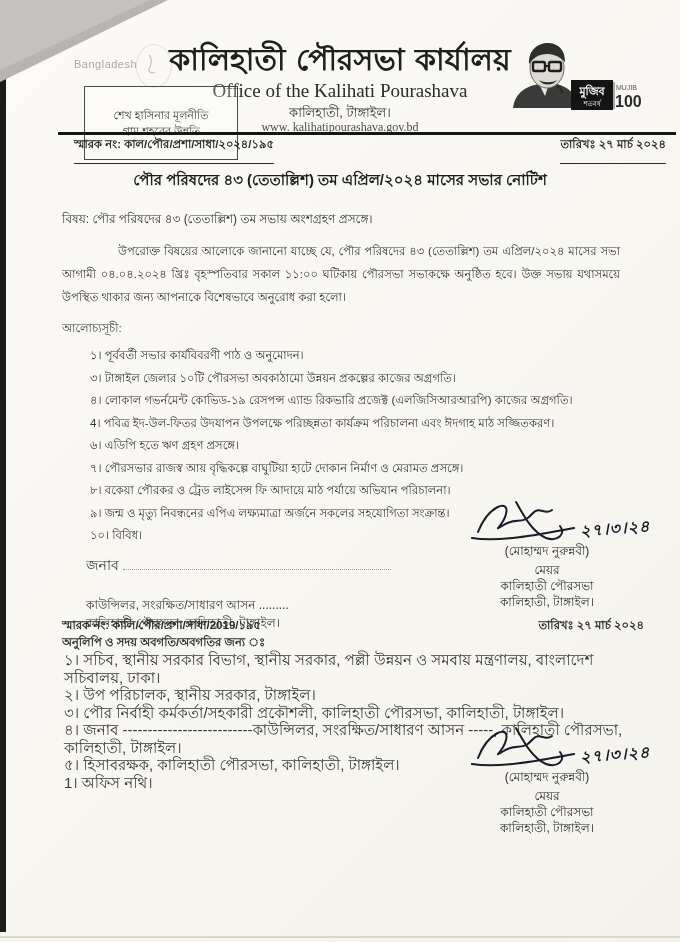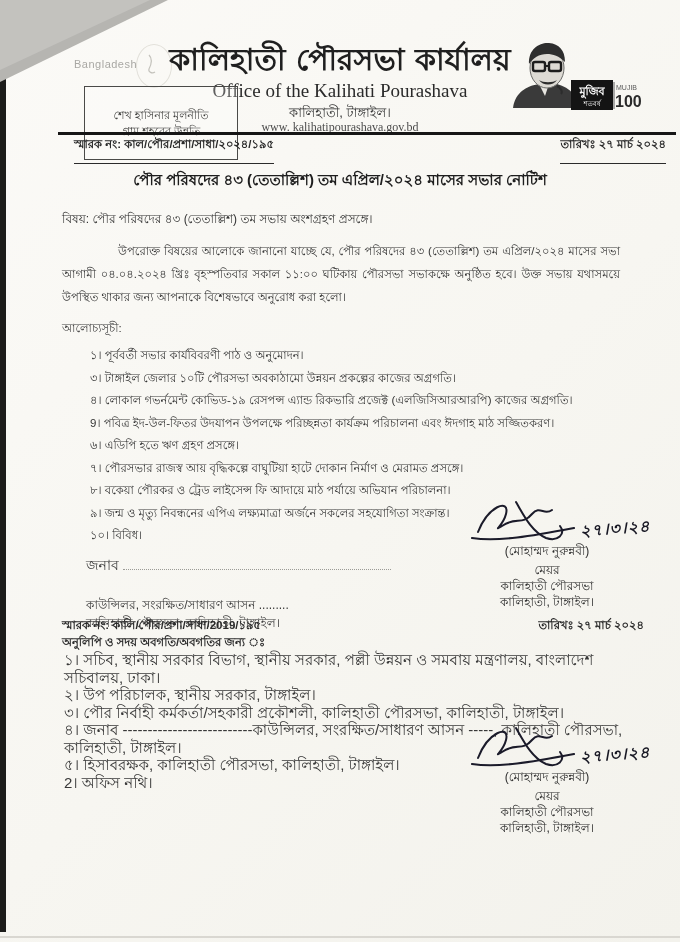--- a/index.html
+++ b/index.html
@@ -135,21 +135,21 @@
 
   <div class="notice-title">পৌর পরিষদের ৪৩ (তেতাল্লিশ) তম এপ্রিল/২০২৪ মাসের সভার নোটিশ</div>
   <div class="subject">বিষয়: পৌর পরিষদের ৪৩ (তেতাল্লিশ) তম সভায় অংশগ্রহণ প্রসঙ্গে।</div>
   <div class="body-par">উপরোক্ত বিষয়ের আলোকে জানানো যাচ্ছে যে, পৌর পরিষদের ৪৩ (তেতাল্লিশ) তম এপ্রিল/২০২৪ মাসের সভা আগামী ০৪.০৪.২০২৪ খ্রিঃ বৃহস্পতিবার সকাল ১১:০০ ঘটিকায় পৌরসভা সভাকক্ষে অনুষ্ঠিত হবে। উক্ত সভায় যথাসময়ে উপস্থিত থাকার জন্য আপনাকে বিশেষভাবে অনুরোধ করা হলো।</div>
   <div class="agenda-label">আলোচ্যসূচী:</div>
 
   <div class="agenda">
       <div class="agenda-item">১। পূর্ববর্তী সভার কার্যবিবরণী পাঠ ও অনুমোদন।</div>
       <div class="agenda-item">৩। টাঙ্গাইল জেলার ১০টি পৌরসভা অবকাঠামো উন্নয়ন প্রকল্পের কাজের অগ্রগতি।</div>
       <div class="agenda-item">৪। লোকাল গভর্নমেন্ট কোভিড-১৯ রেসপন্স এ্যান্ড রিকভারি প্রজেক্ট (এলজিসিআরআরপি) কাজের অগ্রগতি।</div>
-      <div class="agenda-item">9। পবিত্র ইদ-উল-ফিতর উদযাপন উপলক্ষে পরিচ্ছন্নতা কার্যক্রম পরিচালনা এবং ঈদগাহ মাঠ সজ্জিতকরণ।</div>
+      <div class="agenda-item">4। পবিত্র ইদ-উল-ফিতর উদযাপন উপলক্ষে পরিচ্ছন্নতা কার্যক্রম পরিচালনা এবং ঈদগাহ মাঠ সজ্জিতকরণ।</div>
       <div class="agenda-item">৬। এডিপি হতে ঋণ গ্রহণ প্রসঙ্গে।</div>
       <div class="agenda-item">৭। পৌরসভার রাজস্ব আয় বৃদ্ধিকল্পে বাঘুটিয়া হাটে দোকান নির্মাণ ও মেরামত প্রসঙ্গে।</div>
       <div class="agenda-item">৮। বকেয়া পৌরকর ও ট্রেড লাইসেন্স ফি আদায়ে মাঠ পর্যায়ে অভিযান পরিচালনা।</div>
       <div class="agenda-item">৯। জন্ম ও মৃত্যু নিবন্ধনের এপিএ লক্ষ্যমাত্রা অর্জনে সকলের সহযোগিতা সংক্রান্ত।</div>
       <div class="agenda-item">১০। বিবিধ।</div>
     </div>
 
   <div class="sig-block sig1">
     <div class="sig-hand">
       <svg width="110" height="46" viewBox="0 0 110 46">
@@ -180,21 +180,21 @@
     <span class="date">তারিখঃ ২৭ মার্চ ২০২৪</span>
   </div>
 
   <div class="cc-label">অনুলিপি ও সদয় অবগতি/অবগতির জন্য ঃ</div>
   <div class="cc-list">
       <div class="cc-item">১। সচিব, স্থানীয় সরকার বিভাগ, স্থানীয় সরকার, পল্লী উন্নয়ন ও সমবায় মন্ত্রণালয়, বাংলাদেশ সচিবালয়, ঢাকা।</div>
       <div class="cc-item">২। উপ পরিচালক, স্থানীয় সরকার, টাঙ্গাইল।</div>
       <div class="cc-item">৩। পৌর নির্বাহী কর্মকর্তা/সহকারী প্রকৌশলী, কালিহাতী পৌরসভা, কালিহাতী, টাঙ্গাইল।</div>
       <div class="cc-item">৪। জনাব --------------------------কাউন্সিলর, সংরক্ষিত/সাধারণ আসন -----, কালিহাতী পৌরসভা, কালিহাতী, টাঙ্গাইল।</div>
       <div class="cc-item">৫। হিসাবরক্ষক, কালিহাতী পৌরসভা, কালিহাতী, টাঙ্গাইল।</div>
-      <div class="cc-item">2। অফিস নথি।</div>
+      <div class="cc-item">1। অফিস নথি।</div>
     </div>
 
   <div class="sig-block sig2">
     <div class="sig-hand">
       <svg width="110" height="46" viewBox="0 0 110 46">
         <path d="M8 34 C18 8, 40 0, 36 16 C33 28, 22 34, 32 28 C46 18, 52 28, 62 16 C70 7, 74 18, 82 12" stroke="#1b1b2a" stroke-width="2" fill="none" stroke-linecap="round"></path>
         <path d="M46 4 C54 18, 62 34, 76 40 C88 44, 96 36, 90 28" stroke="#1b1b2a" stroke-width="2" fill="none" stroke-linecap="round"></path>
         <path d="M2 40 C28 44, 62 38, 104 30" stroke="#1b1b2a" stroke-width="2.2" fill="none" stroke-linecap="round"></path>
       </svg>
       <span class="hand-date">২৭।৩।২৪</span>

